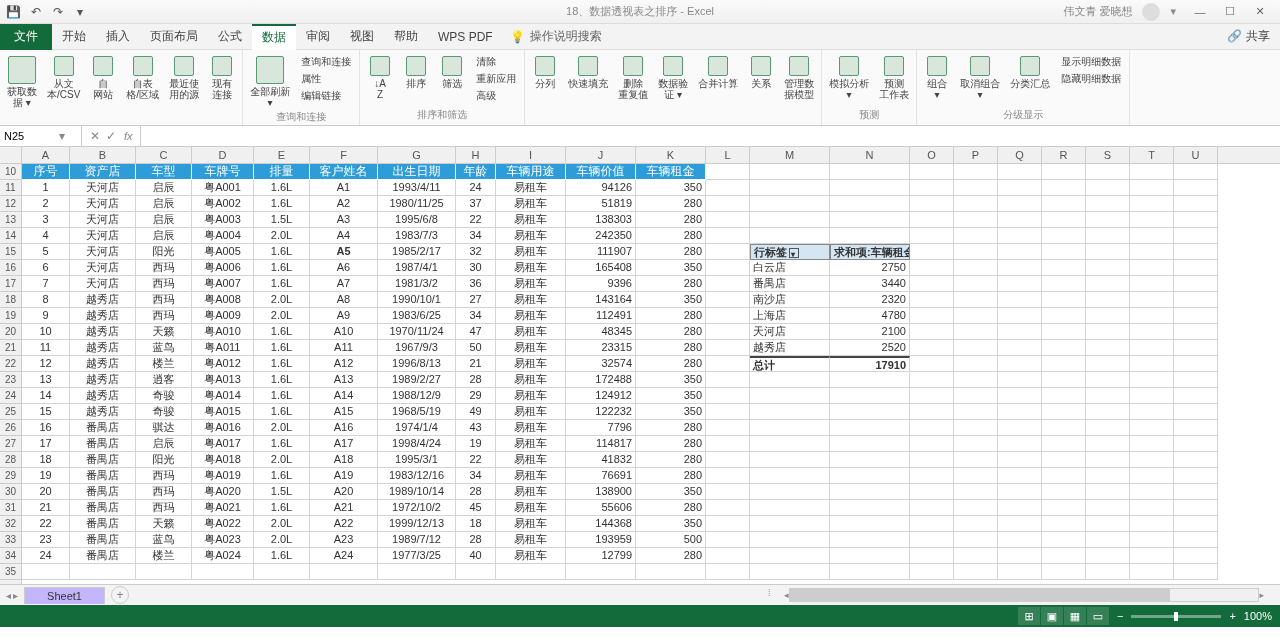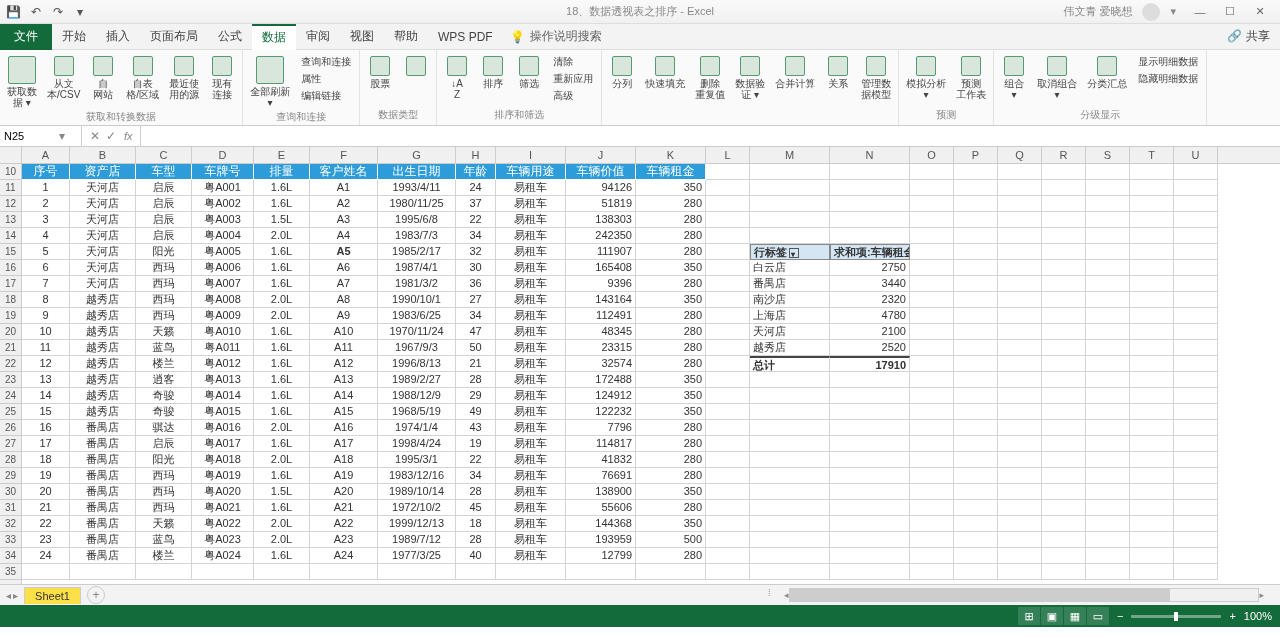--- a/index.html
+++ b/index.html
@@ -43,21 +43,21 @@
 .cells{position:relative;flex:1}
 .row{display:flex;height:16px}
 .cell{border-right:1px solid #d4d4d4;border-bottom:1px solid #d4d4d4;font-size:11px;line-height:15px;padding:0 3px;overflow:hidden;white-space:nowrap}
 .cell.hdr{background:#2e9cd8;color:#fff;text-align:center;border-right:1px solid #fff;border-bottom:1px solid #fff;font-size:12px}
 .cell.c{text-align:center}
 .cell.r{text-align:right}
 .pivot-hdr{background:#d4e6f4;border:1px solid #888;font-weight:bold}
 .pivot-total{border-top:2px solid #444;font-weight:bold}
 .sheet-tabs{height:21px;background:#f3f3f3;border-top:1px solid #ccc;display:flex;align-items:center;position:relative}
 .st-nav{display:flex;gap:2px;padding:0 6px;color:#888;font-size:10px}
-.stab{background:#fde047;border:1px solid #ccc;border-bottom:none;padding:2px 10px;font-size:11px;cursor:pointer}
+.stab{background:#c4b5fd;border:1px solid #ccc;border-bottom:none;padding:2px 22px;font-size:11px;cursor:pointer}
 .st-add{width:18px;height:18px;border:1px solid #ccc;border-radius:50%;margin-left:6px;text-align:center;color:#888;line-height:16px;cursor:pointer}
 .h-scroll{position:absolute;right:16px;width:480px;height:14px;display:flex;align-items:center}
 .h-scroll-track{flex:1;height:14px;background:#f0f0f0;border:1px solid #ccc;position:relative}
 .h-scroll-thumb{position:absolute;left:0;width:380px;height:12px;background:#cdcdcd}
 .coll-mid{position:absolute;left:768px;top:3px;font-size:9px;color:#888}
 .statusbar{height:22px;background:#136a3b;display:flex;align-items:center;color:#fff;font-size:11px}
 .sb-right{margin-left:auto;display:flex;align-items:center;gap:8px;padding-right:8px}
 .view-btns{display:flex;gap:1px}
 .vbtn{width:22px;height:18px;background:rgba(255,255,255,.15);display:flex;align-items:center;justify-content:center;cursor:pointer}
 .zoom-slider{width:90px;height:3px;background:rgba(255,255,255,.4);position:relative}
@@ -134,49 +134,35 @@
           <div class="ico"></div>
           <div class="lbl">最近使
 用的源</div>
         </div>
         <div class="rbtn">
           <div class="ico"></div>
           <div class="lbl">现有
 连接</div>
         </div>
       </div>
-      <div class="rgroup-label">获取和转换数据</div>
     </div>
     <div class="rgroup">
       <div class="rgroup-items">
         <div class="rbtn big">
           <div class="ico"></div>
           <div class="lbl">全部刷新
 ▾</div>
         </div>
         <div class="rlist">
           <div>查询和连接</div>
           <div>属性</div>
           <div>编辑链接</div>
         </div>
       </div>
       <div class="rgroup-label">查询和连接</div>
-    </div>
-    <div class="rgroup">
-      <div class="rgroup-items">
-        <div class="rbtn">
-          <div class="ico"></div>
-          <div class="lbl">股票</div>
-        </div>
-        <div class="rbtn">
-          <div class="ico"></div>
-          <div class="lbl"></div>
-        </div>
-      </div>
-      <div class="rgroup-label">数据类型</div>
     </div>
     <div class="rgroup">
       <div class="rgroup-items">
         <div class="rbtn">
           <div class="ico"></div>
           <div class="lbl">↓A
 Z</div>
         </div>
         <div class="rbtn">
           <div class="ico"></div>

